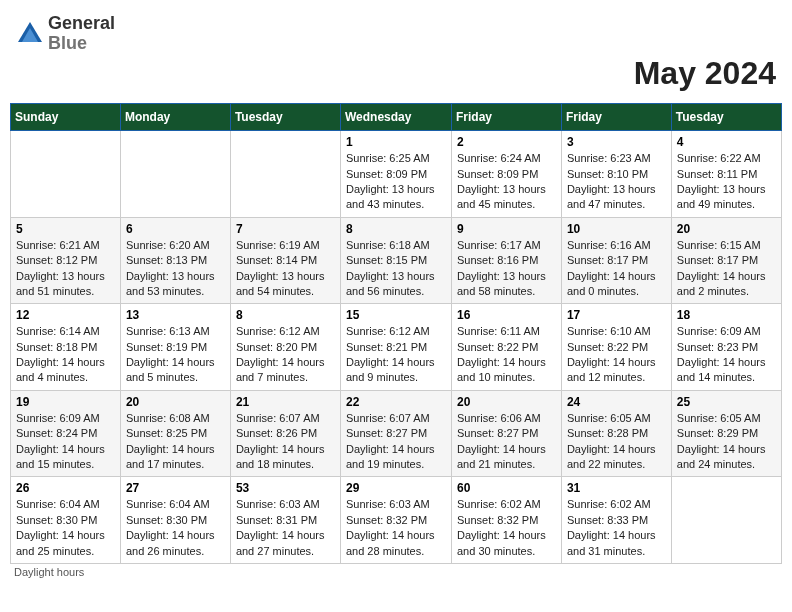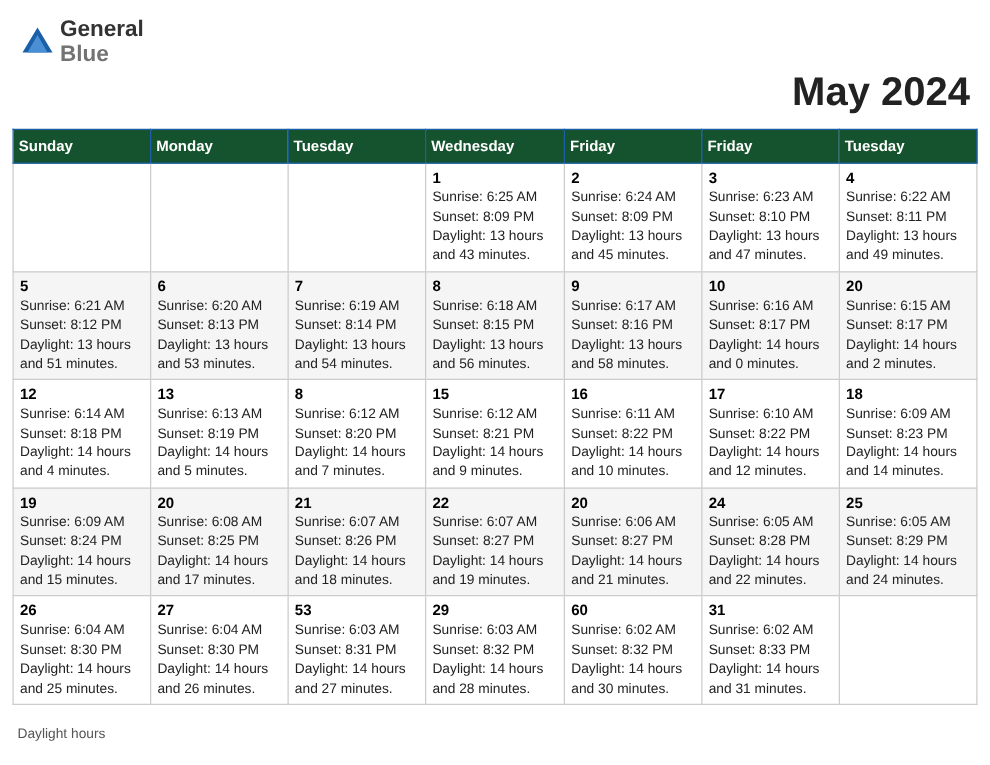--- a/index.html
+++ b/index.html
@@ -80,21 +80,21 @@
     }
     .day-info {
       font-size: 11px;
       color: #222;
       line-height: 1.4;
     }
     .empty-cell {
       background: #fff !important;
     }
     .footer {
-      margin-top: 17px;
+      margin-top: 2px;
       font-size: 11px;
       color: #555;
       text-align: left;
       padding-left: 4px;
     }
   </style>
 </head>
 <body>
 
 <div class="header">

